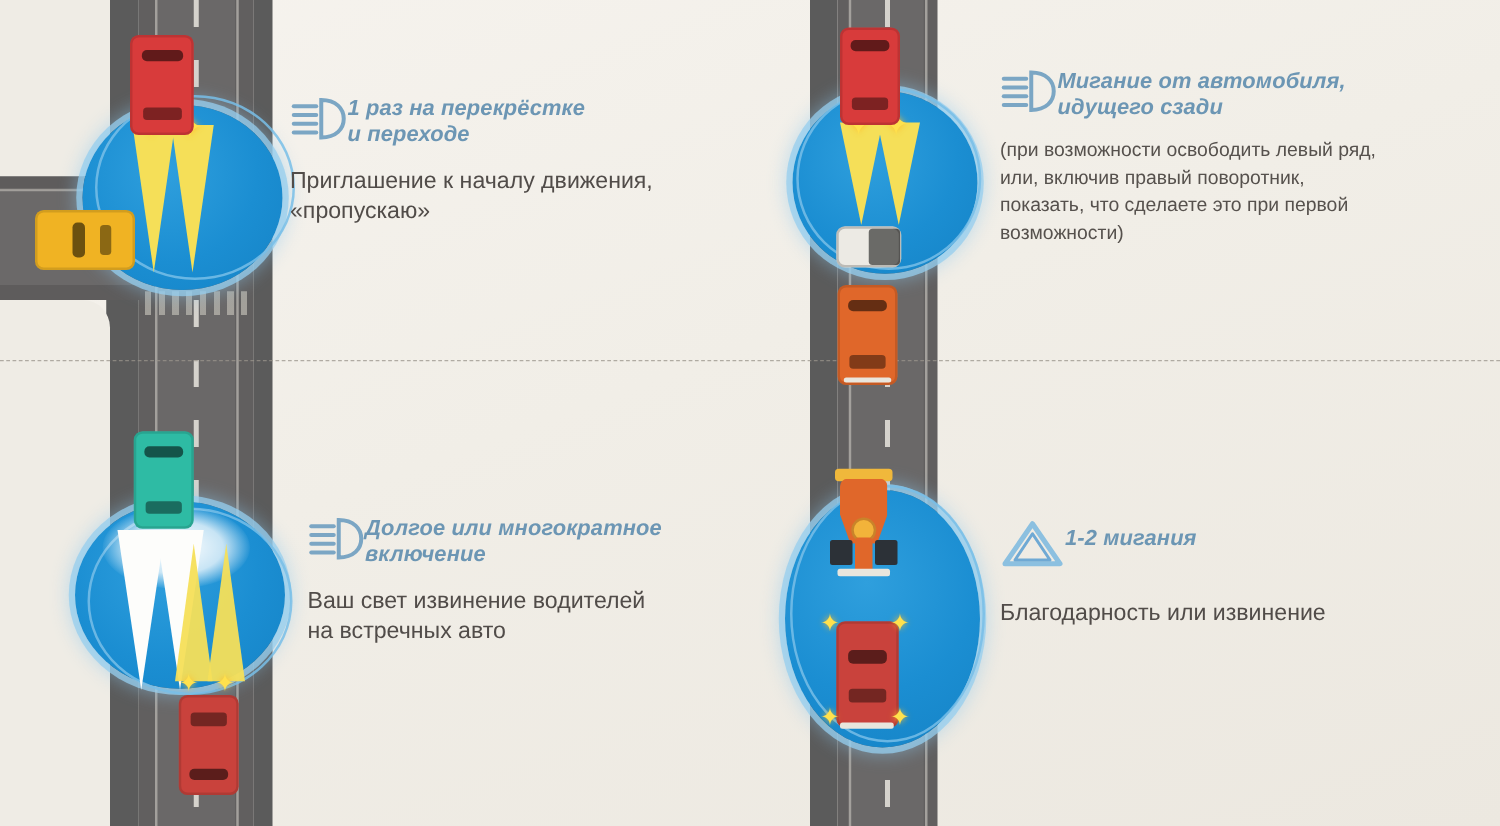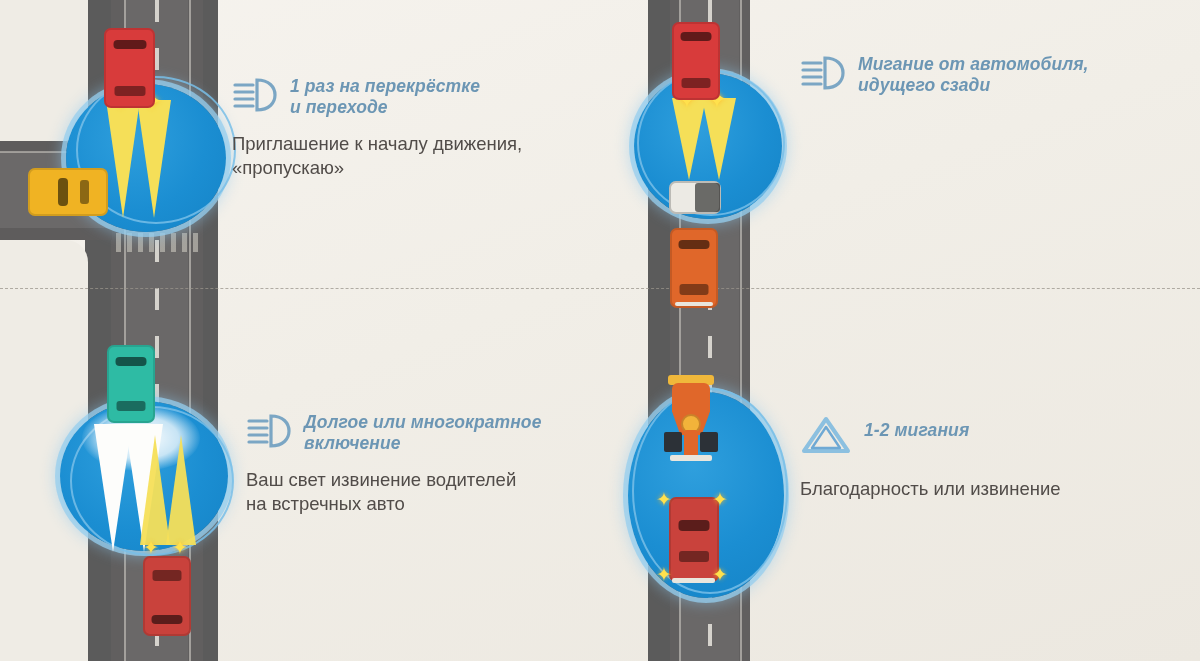--- a/index.html
+++ b/index.html
@@ -136,21 +136,21 @@
   .car-white  { background: #eceae4; box-shadow: inset 0 0 0 2px rgba(0,0,0,.2); }
 
   .truck-body { position:absolute; background:#e0672a; border-radius:6px; }
   .truck-cab  { position:absolute; background:#f0a82e; border-radius:3px; }
   .truck-axle { position:absolute; background:#2c3137; border-radius:2px; }
   .truck-hub  { position:absolute; background:#f2b33a; border-radius:50%; border:2px solid #c9832a; }
   .bumper     { position:absolute; background:#e9e6dd; border-radius:2px; }
 
   
   .block { position: absolute; }
-  .head-row { display: flex; align-items: flex-start; gap: 12px; }
+  .head-row { display: flex; align-items: flex-start; }
   .hl-icon { flex: 0 0 auto; margin-top: 2px; }
   .tri-icon { flex: 0 0 auto; margin-top: 1px; }
   .head-text {
     font-style: italic;
     font-weight: bold;
     color: #6c96b4;
     font-size: 17.5px;
     line-height: 1.22;
     letter-spacing: .1px;
   }
@@ -318,20 +318,26 @@
           <line x1="3" y1="21" x2="21" y2="21" stroke="#7ba6c4" stroke-width="3.2" stroke-linecap="round"></line>
           <line x1="3" y1="28" x2="21" y2="28" stroke="#7ba6c4" stroke-width="3.2" stroke-linecap="round"></line>
         </svg>
       </span>
       <span class="head-text">
         <span>Мигание от автомобиля,</span><br>
         <span>идущего сзади</span>
       </span>
     </div>
     <div class="body-text">
+      <div class="body-text small">
+        <span>(при возможности освободить левый ряд,</span><br>
+        <span>или, включив правый поворотник,</span><br>
+        <span>показать, что сделаете это при первой</span><br>
+        <span>возможности)</span>
+      </div>
     </div>
   </div>
 
   <div class="block" style="left:246px; top:412px; width:340px;">
     <div class="head-row">
       <span class="hl-icon">
         <svg width="46" height="34" viewBox="0 0 46 34">
           <path d="M25 2 C37 2 43 9 43 17 C43 25 37 32 25 32 L25 2 Z" fill="none" stroke="#7ba6c4" stroke-width="3.2"></path>
           <line x1="3" y1="7" x2="21" y2="7" stroke="#7ba6c4" stroke-width="3.2" stroke-linecap="round"></line>
           <line x1="3" y1="14" x2="21" y2="14" stroke="#7ba6c4" stroke-width="3.2" stroke-linecap="round"></line>

